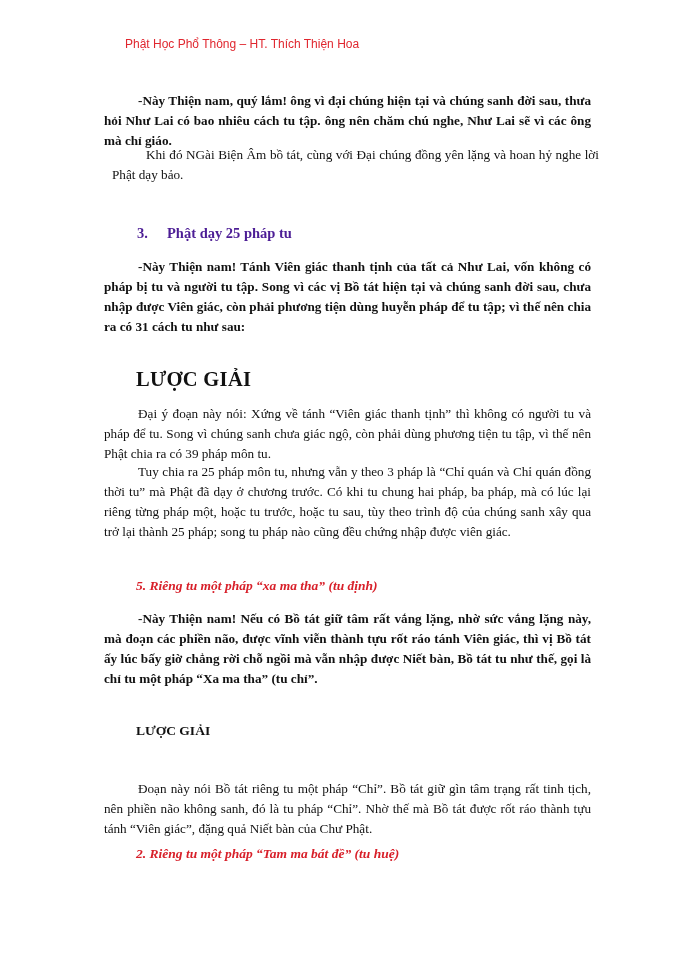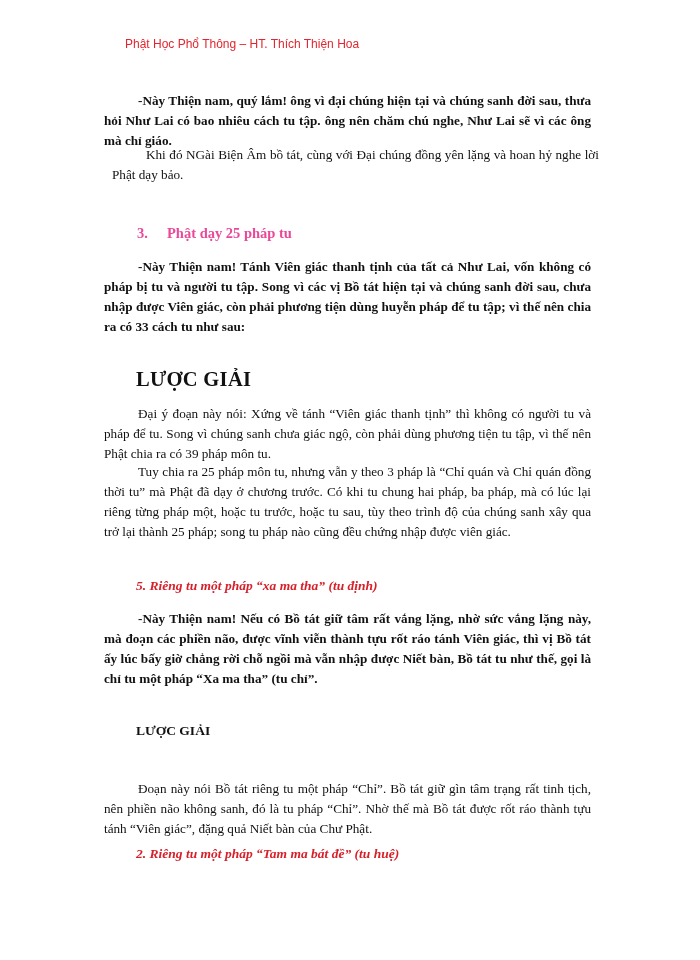--- a/index.html
+++ b/index.html
@@ -1,38 +1,38 @@
 <!DOCTYPE html>
 <html><head>
   <meta charset="utf-8">
   <style>
     html, body { margin: 0; padding: 0; background: #ffffff; }
     body { width: 700px; height: 960px; position: relative; overflow: hidden; font-family: "Liberation Serif", serif; color: #111; }
     .header { position: absolute; left: 104px; top: 37px; font-family: "Liberation Sans", sans-serif; font-size: 12px; color: #e0262e; margin-left: 21px; }
     .p { position: absolute; left: 104px; width: 487px; font-size: 13.2px; line-height: 20px; text-align: justify; text-align-last: left; }
     .p .indent { display: inline-block; width: 34px; }
     .bold { font-weight: bold; }
-    .h3 { position: absolute; left: 137px; top: 225px; font-family: "Liberation Serif", serif; font-weight: bold; font-size: 14.5px; color: #ec4899; }
+    .h3 { position: absolute; left: 137px; top: 225px; font-family: "Liberation Serif", serif; font-weight: bold; font-size: 14.5px; color: #4c1d95; }
     .h3 .num { display: inline-block; width: 30px; }
     .big-title { position: absolute; left: 136px; top: 368px; font-size: 20.5px; font-weight: bold; letter-spacing: 0.3px; color: #111; }
     .sub-title { position: absolute; left: 136px; top: 723px; font-size: 13.5px; font-weight: bold; color: #111; }
     .red-h { position: absolute; left: 136px; font-size: 13.5px; font-weight: bold; font-style: italic; color: #d8202a; }
   </style>
 </head>
 <body>
 
 <div class="header">Phật Học Phổ Thông – HT. Thích Thiện Hoa</div>
 
 <div class="p bold" style="top:91px;"><span class="indent"></span><span>-Này Thiện nam, quý lắm!  ông vì đại chúng hiện tại và chúng sanh đời sau, thưa hỏi Như Lai có bao nhiêu cách tu tập.   ông nên chăm chú nghe, Như Lai sẽ vì các ông mà chỉ giáo.</span></div>
 
 <div class="p" style="top:145px;margin-left:8px;"><span class="indent"></span><span>Khi đó NGài Biện Âm bồ tát, cùng với Đại chúng đồng yên lặng và hoan hỷ nghe lời Phật dạy bảo.</span></div>
 
 <div class="h3"><span class="num">3.</span><span>Phật dạy 25 pháp tu</span></div>
 
-<div class="p bold" style="top:257px;"><span class="indent"></span><span>-Này Thiện nam!  Tánh Viên giác thanh tịnh của tất cả Như Lai, vốn không có pháp bị tu và người tu tập.  Song vì các vị Bồ tát hiện tại và chúng sanh đời sau, chưa nhập được Viên giác, còn phải phương tiện dùng huyễn pháp để tu tập; vì thế nên chia ra có 33 cách tu như sau:</span></div>
+<div class="p bold" style="top:257px;"><span class="indent"></span><span>-Này Thiện nam!  Tánh Viên giác thanh tịnh của tất cả Như Lai, vốn không có pháp bị tu và người tu tập.  Song vì các vị Bồ tát hiện tại và chúng sanh đời sau, chưa nhập được Viên giác, còn phải phương tiện dùng huyễn pháp để tu tập; vì thế nên chia ra có 31 cách tu như sau:</span></div>
 
 <div class="big-title">LƯỢC GIẢI</div>
 
 <div class="p" style="top:404px;"><span class="indent"></span><span>Đại ý đoạn này nói: Xứng về tánh “Viên giác thanh tịnh” thì không có người tu và pháp để tu.  Song vì chúng sanh chưa giác ngộ, còn phải dùng phương tiện tu tập, vì thế nên Phật chia ra có 39 pháp môn tu.</span></div>
 
 <div class="p" style="top:462px;"><span class="indent"></span><span>Tuy chia ra 25 pháp môn tu, nhưng vẫn y theo 3 pháp là “Chỉ quán và Chỉ quán đồng thời tu” mà Phật đã dạy ở chương trước.  Có khi tu chung hai pháp, ba pháp, mà có lúc lại riêng từng pháp một, hoặc tu trước, hoặc tu sau, tùy theo trình độ của chúng sanh xây qua trở lại thành 25 pháp; song tu pháp nào cũng đều chứng nhập được viên giác.</span></div>
 
 <div class="red-h" style="top:578px;">5.  Riêng tu một pháp “xa ma tha” (tu định)</div>
 
 <div class="p bold" style="top:609px;"><span class="indent"></span><span>-Này Thiện nam!  Nếu có Bồ tát giữ tâm rất vắng lặng, nhờ sức vắng lặng này, mà đoạn các phiền não, được vĩnh viễn thành tựu rốt ráo tánh Viên giác, thì vị Bồ tát ấy lúc bấy giờ chẳng rời chỗ ngồi mà vẫn nhập được Niết bàn, Bồ tát tu như thế, gọi là chỉ tu một pháp “Xa ma tha” (tu chỉ”.</span></div>

